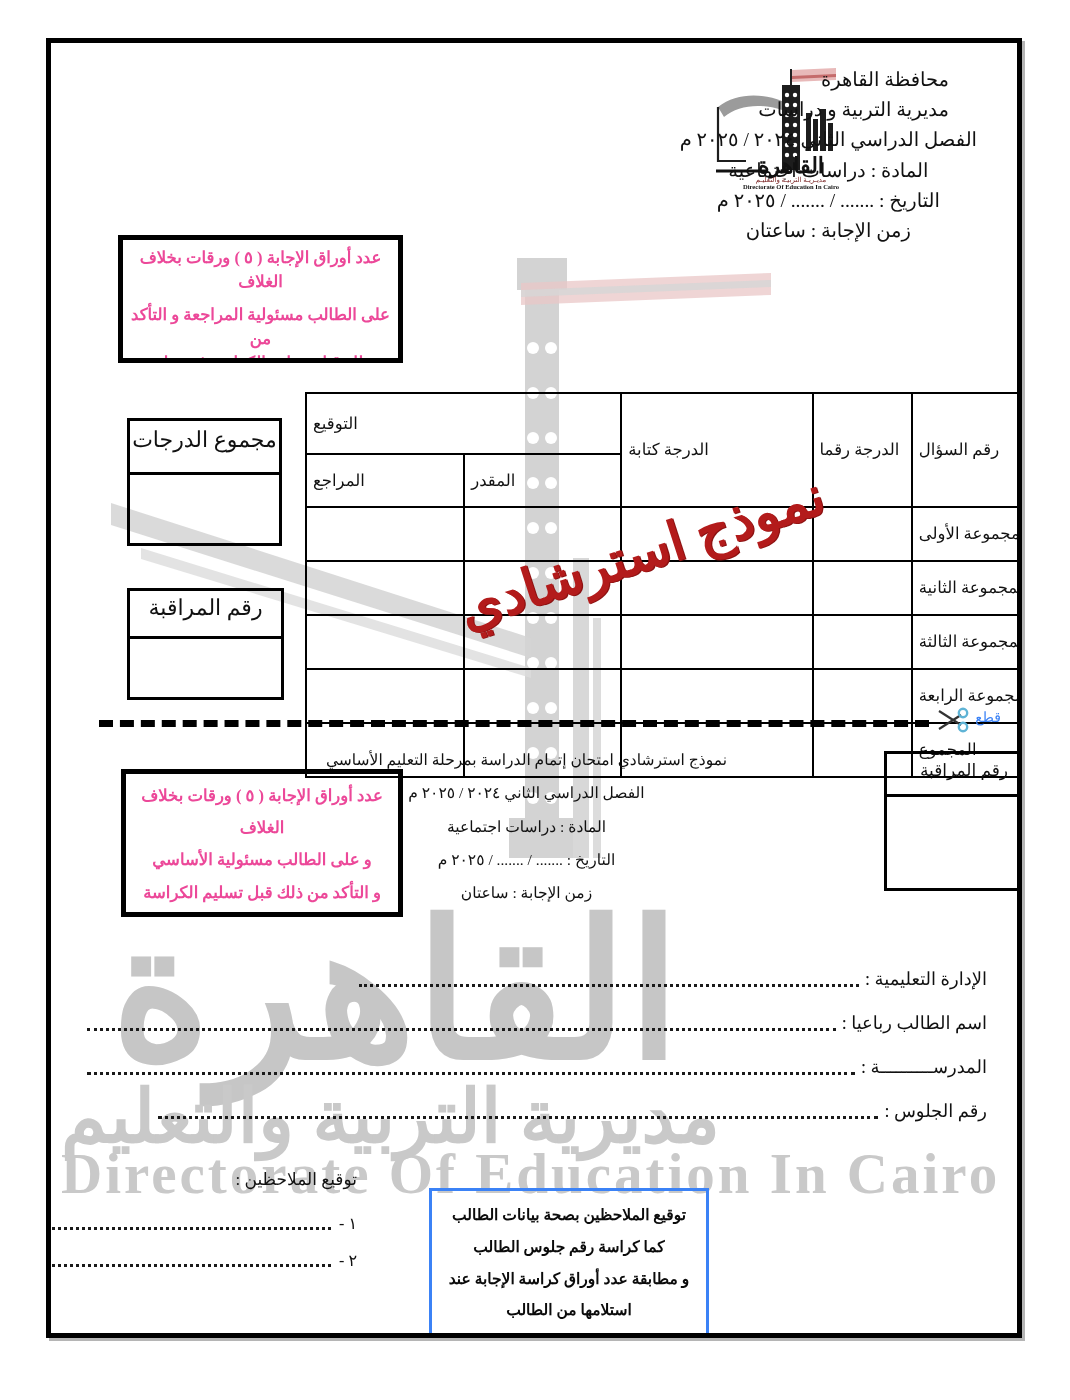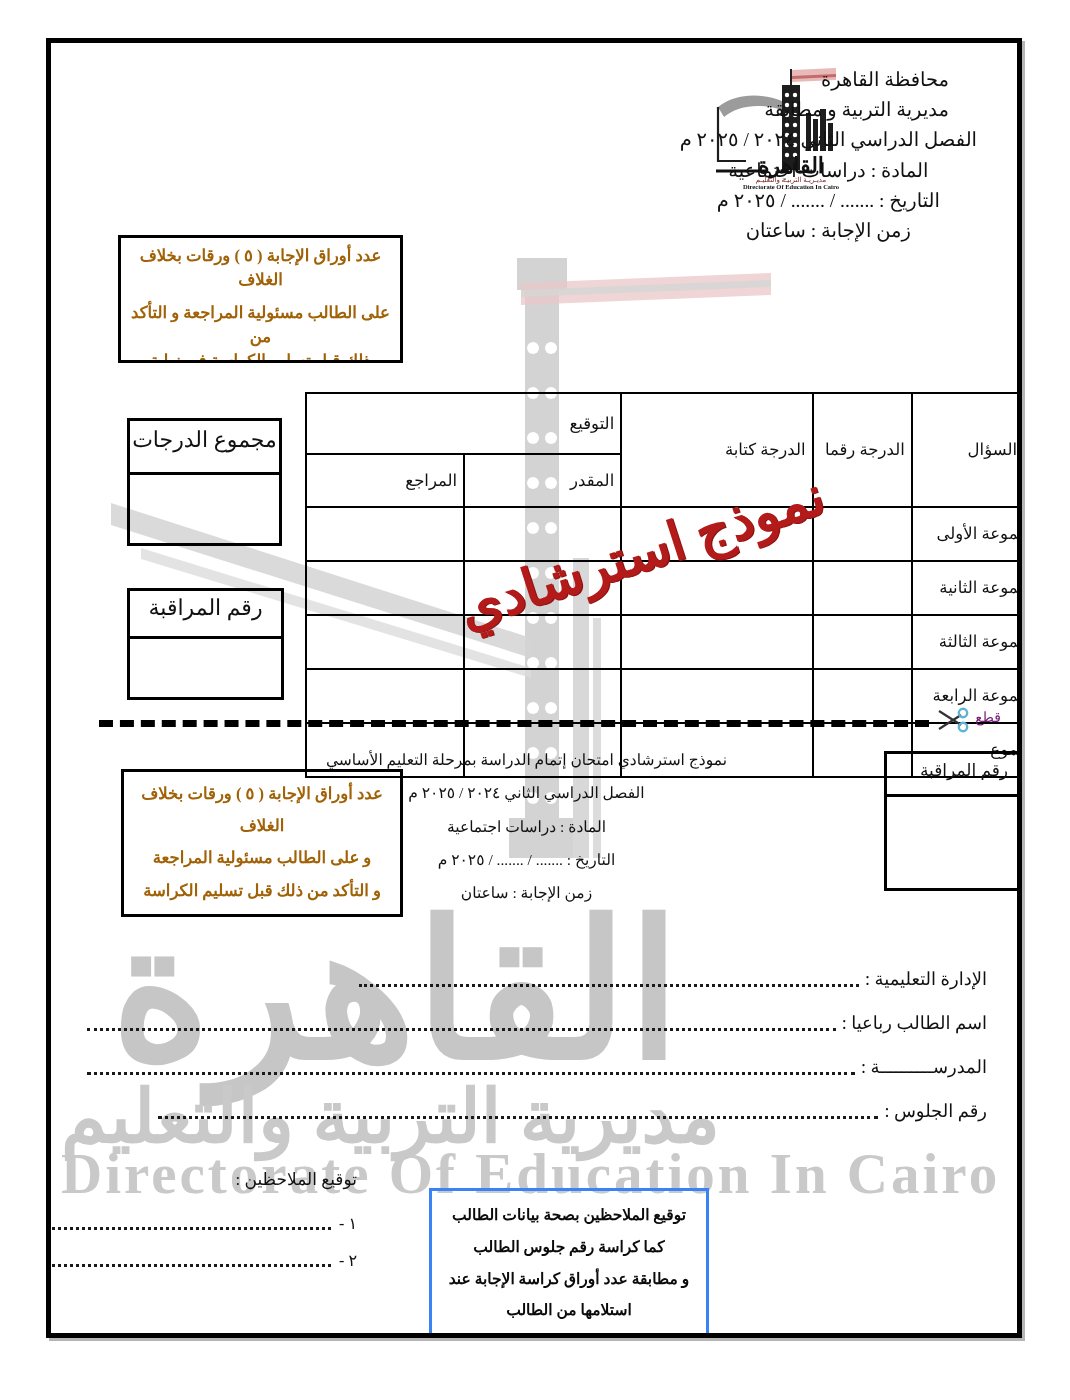--- a/index.html
+++ b/index.html
@@ -112,26 +112,26 @@
     line-height: 1.55;
     color: #111;
     margin-left: 32px;
   }
   #header-text .gov { text-align: right; padding-right: 28px; }
   #header-text .big { font-size: 20.5px; margin-top: 12px; }
 
   
   .info-box {
     position: absolute;
-    border: 3px solid #000000;
+    border: 5px solid #000000;
     background: transparent;
     box-sizing: border-box;
     text-align: center;
     font-weight: bold;
-    color: #a16207;
+    color: #ec4899;
     z-index: 3;
   }
   #info-box-1 {
     left: 67px;
     top: 192px;
     width: 285px;
     height: 128px;
     font-size: 16.5px;
     line-height: 1.45;
     padding: 6px 8px 0 8px;
@@ -156,21 +156,21 @@
     left: 254px;
     top: 349px;
     width: 751px;
     border-collapse: collapse;
     z-index: 3;
     background: transparent;
   }
   #grades-table td {
     border: 2px solid #000;
     height: 47px;
-    text-align: right;
+    text-align: left;
     vertical-align: middle;
     font-size: 16.5px;
     color: #111;
     padding: 2px 6px;
   }
   #grades-table td.h { height: 55px; }
   #grades-table td.tall { height: 48px; }
   .col-q   { width: 140px; }
   .col-num { width: 92px; }
   .col-wr  { width: 200px; }
@@ -246,21 +246,21 @@
     top: 11px;
     width: 830px;
     height: 0;
     border-top: 7px dashed #000;
   }
   #cut-label {
     position: absolute;
     right: -2px;
     top: 0px;
     font-size: 14px;
-    color: #701a75;
+    color: #3b82f6;
   }
   #scissors-icon {
     position: absolute;
     right: 30px;
     top: -2px;
   }
 
   
   #header-text-2 {
     position: absolute;
@@ -432,21 +432,21 @@
       <path d="M12 42 L12 96 L40 96" fill="none" stroke="#1d1d1d" stroke-width="2.2"></path>
 
       <text x="85" y="108" text-anchor="middle" font-family="'Liberation Serif',serif" font-size="22" font-weight="bold" fill="#111">القاهرة</text>
       <line x1="10" y1="106" x2="60" y2="106" stroke="#111" stroke-width="3"></line>
       <text x="85" y="117" text-anchor="middle" font-family="'Liberation Serif',serif" font-size="7" fill="#7a2222">مديـريـة التربيـة والتعليـم</text>
       <text x="85" y="124" text-anchor="middle" font-family="'Liberation Serif',serif" font-size="6.5" font-weight="bold" fill="#111">Directorate Of Education In Cairo</text>
     </svg>
 
     <div id="header-text">
       <div class="gov">محافظة القاهرة</div>
-      <div class="gov">مديرية التربية و مطابقة</div>
+      <div class="gov">مديرية التربية و دراسات</div>
       <div>الفصل الدراسي الثاني  ٢٠٢٤ / ٢٠٢٥ م</div>
       <div>المادة : دراسات اجتماعية</div>
       <div>التاريخ : ....... / ....... / ٢٠٢٥ م</div>
       <div>زمن الإجابة : ساعتان</div>
     </div>
   </div>
 
   <div class="info-box" id="info-box-1">
     <div>عدد أوراق الإجابة ( ٥ ) ورقات بخلاف</div>
     <div>الغلاف</div>
@@ -533,21 +533,21 @@
     <div>نموذج استرشادي امتحان إتمام الدراسة بمرحلة التعليم الأساسي</div>
     <div>الفصل الدراسي الثاني ٢٠٢٤ / ٢٠٢٥ م</div>
     <div>المادة : دراسات اجتماعية</div>
     <div>التاريخ : ....... / ....... / ٢٠٢٥ م</div>
     <div>زمن الإجابة : ساعتان</div>
   </div>
 
   <div class="info-box" id="info-box-2">
     <div>عدد أوراق الإجابة ( ٥ ) ورقات بخلاف</div>
     <div>الغلاف</div>
-    <div>و على الطالب مسئولية المراجعة</div>
+    <div>و على الطالب مسئولية الأساسي</div>
     <div>و التأكد من ذلك قبل تسليم الكراسة</div>
     <div>في نهاية الوقت المخصص للإجابة</div>
   </div>
 
   <div id="box-watch-2">
     <div class="cap">رقم المراقبة</div>
     <div></div>
   </div>
 
   <div id="fields">

